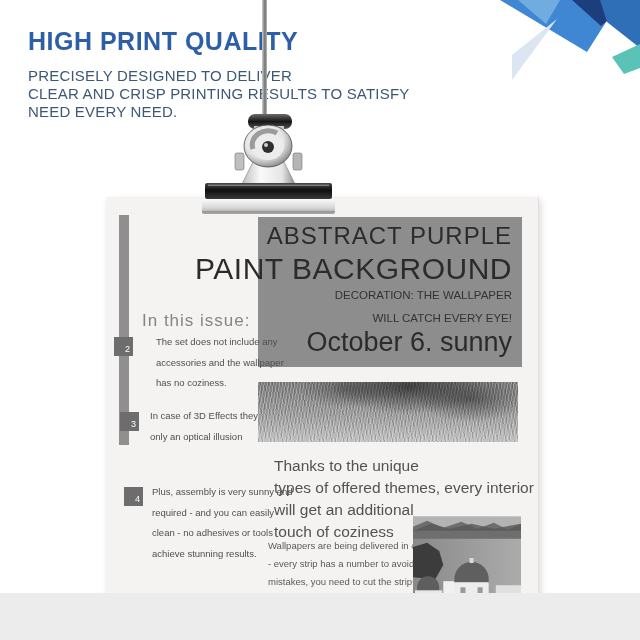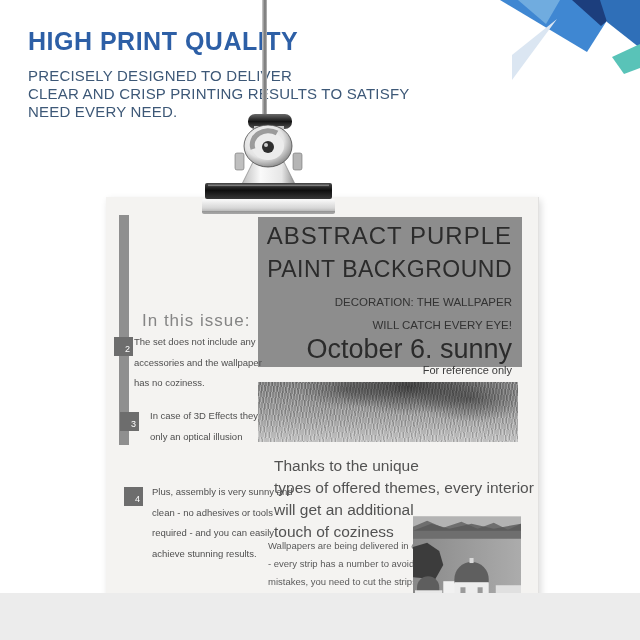--- a/index.html
+++ b/index.html
@@ -20,35 +20,35 @@
         background:linear-gradient(90deg,#cfcfcf,#8f8f8f 40%,#707070 60%,#bdbdbd);}
 
   
   .paper{position:absolute;left:106px;top:197px;width:433px;height:410px;z-index:2;
          background:#f4f3f1;box-shadow:2px 3px 7px rgba(0,0,0,.14), inset -1px 0 0 rgba(0,0,0,.07);}
 
   
   .masthead-box{position:absolute;left:152px;top:20px;width:264px;height:150px;background:#8d8d8d;}
   .masthead{position:absolute;right:27px;top:24px;text-align:right;color:#2b2b2b;}
   .mh-line1{font-size:24px;line-height:29px;letter-spacing:1px;white-space:nowrap;}
-  .mh-line2{font-size:23px;line-height:38px;letter-spacing:.5px;white-space:nowrap;}
-  .mh-tag{font-size:11.5px;line-height:14px;margin-top:7px;color:#333;white-space:nowrap;}
+  .mh-line2{font-size:30px;line-height:38px;letter-spacing:.5px;white-space:nowrap;}
+  .mh-tag{font-size:11.5px;line-height:14px;margin-top:0;color:#333;white-space:nowrap;}
   .mh-date{font-family:Liberation Sans, sans-serif;font-size:27px;line-height:30px;margin-top:2px;white-space:nowrap;}
   .mh-note{font-size:11px;line-height:13px;color:#3a3a3a;white-space:nowrap;}
 
   
   .vbar{position:absolute;left:13px;top:18px;width:10px;height:230px;background:#8f8f8f;}
   .issue-heading{position:absolute;left:36px;top:114px;font-size:17px;color:#858585;letter-spacing:1px;text-align:right;}
   .numsq{position:absolute;width:19px;height:19px;background:#6d6d6d;color:#ffffff;
          font-size:9px;display:flex;align-items:flex-end;justify-content:flex-end;padding:2px 3px;}
   .sq2{left:8px;top:140px;}
   .sq3{left:14px;top:215px;}
   .sq4{left:18px;top:290px;}
   .item{position:absolute;font-size:9.5px;line-height:20.5px;color:#4f4f4f;}
-  .it2{left:28px;top:135px;}
+  .it2{left:50px;top:135px;}
   .it3{left:44px;top:209px;}
   .it4{left:46px;top:285px;}
 
   
   .grass{position:absolute;left:152px;top:185px;width:260px;height:60px;
     background:
       radial-gradient(ellipse 42% 65% at 58% 8%,  rgba(20,20,20,.62), rgba(0,0,0,0) 70%),
       radial-gradient(ellipse 30% 55% at 82% 28%, rgba(30,30,30,.50), rgba(0,0,0,0) 70%),
       radial-gradient(ellipse 26% 45% at 34% 12%, rgba(55,55,55,.45), rgba(0,0,0,0) 70%),
       repeating-linear-gradient(100deg, rgba(255,255,255,.30) 0 1px, rgba(0,0,0,0) 1px 3px),
@@ -93,21 +93,20 @@
 
   <div class="paper">
 
     <div class="masthead-box"></div>
     <div class="masthead">
       <div class="mh-line1">ABSTRACT PURPLE</div>
       <div class="mh-line2">PAINT BACKGROUND</div>
       <div class="mh-tag">DECORATION: THE WALLPAPER</div>
       <div class="mh-tag" style="margin-top:9px;">WILL CATCH EVERY EYE!</div>
       <div class="mh-date">October 6. sunny</div>
-      <div class="mh-note">For reference only</div>
     </div>
 
     <div class="vbar"></div>
     <div class="issue-heading">In this issue:</div>
 
     <div class="numsq sq2">2</div>
     <div class="item it2">
       <div>The set does not include any</div>
       <div>accessories and the wallpaper</div>
       <div>has no coziness.</div>
@@ -115,22 +114,22 @@
 
     <div class="numsq sq3">3</div>
     <div class="item it3">
       <div>In case of 3D Effects they are</div>
       <div>only an optical illusion</div>
     </div>
 
     <div class="numsq sq4">4</div>
     <div class="item it4">
       <div>Plus, assembly is very sunny and</div>
+      <div>required - and you can easily</div>
       <div>clean - no adhesives or tools</div>
-      <div>required - and you can easily</div>
       <div>achieve stunning results.</div>
     </div>
 
     <div class="grass" title="grayscale pampas-grass texture photo"></div>
 
     <div class="lead">
       <div>Thanks to the unique</div>
       <div>types of offered themes, every interior</div>
       <div>will get an additional</div>
       <div>touch of coziness</div>

